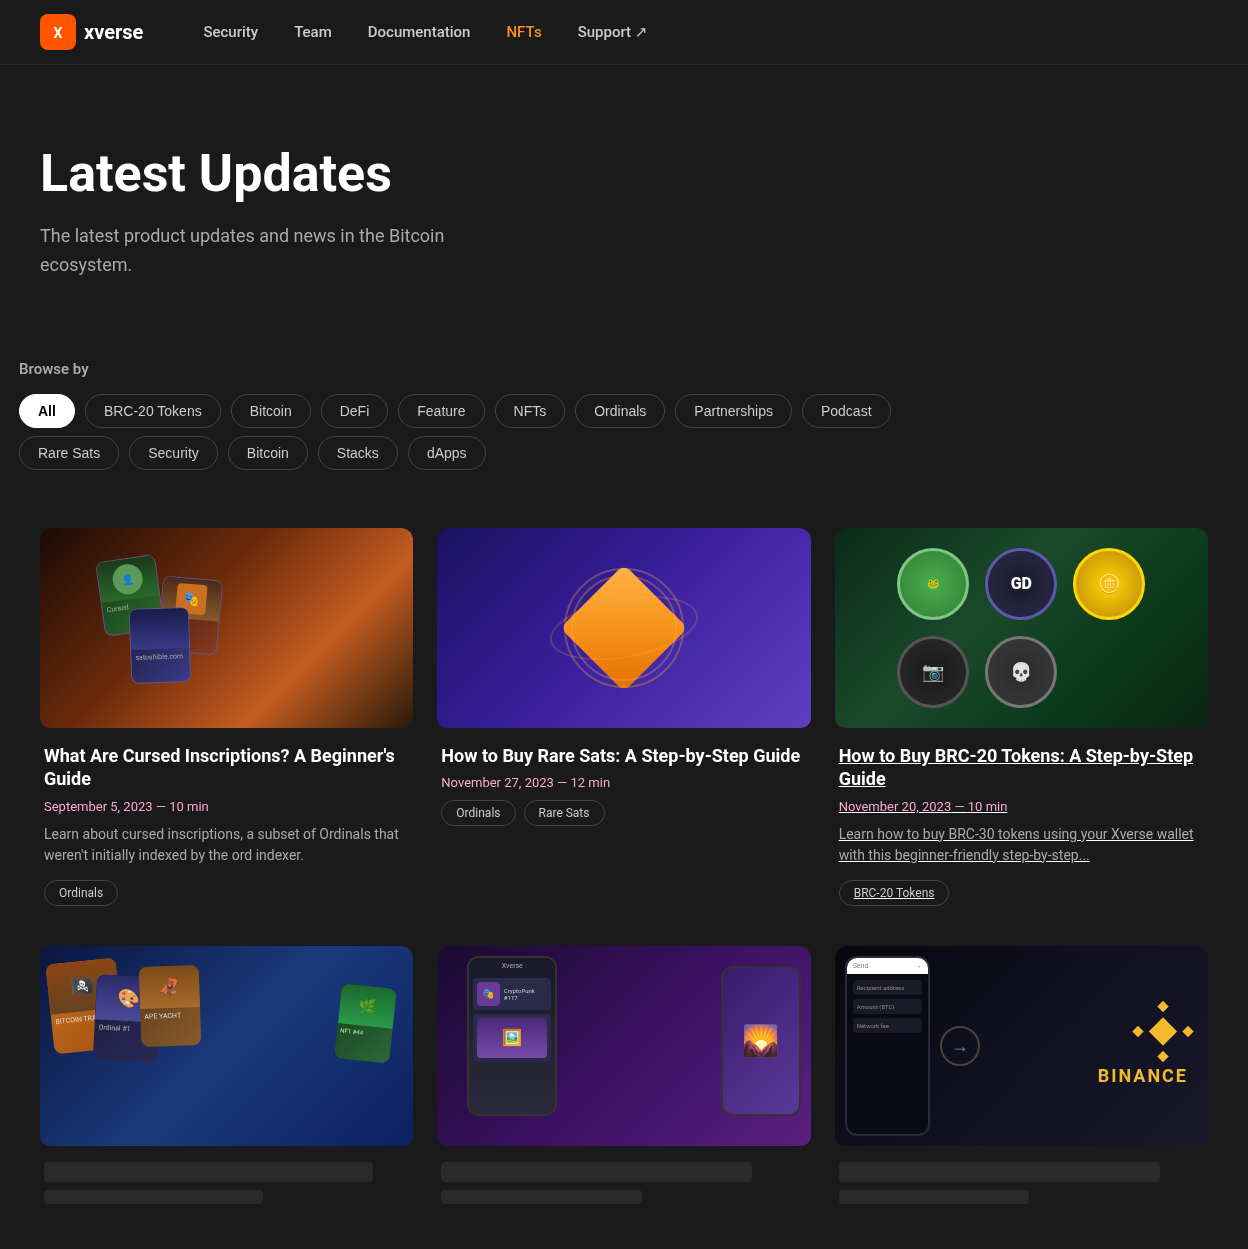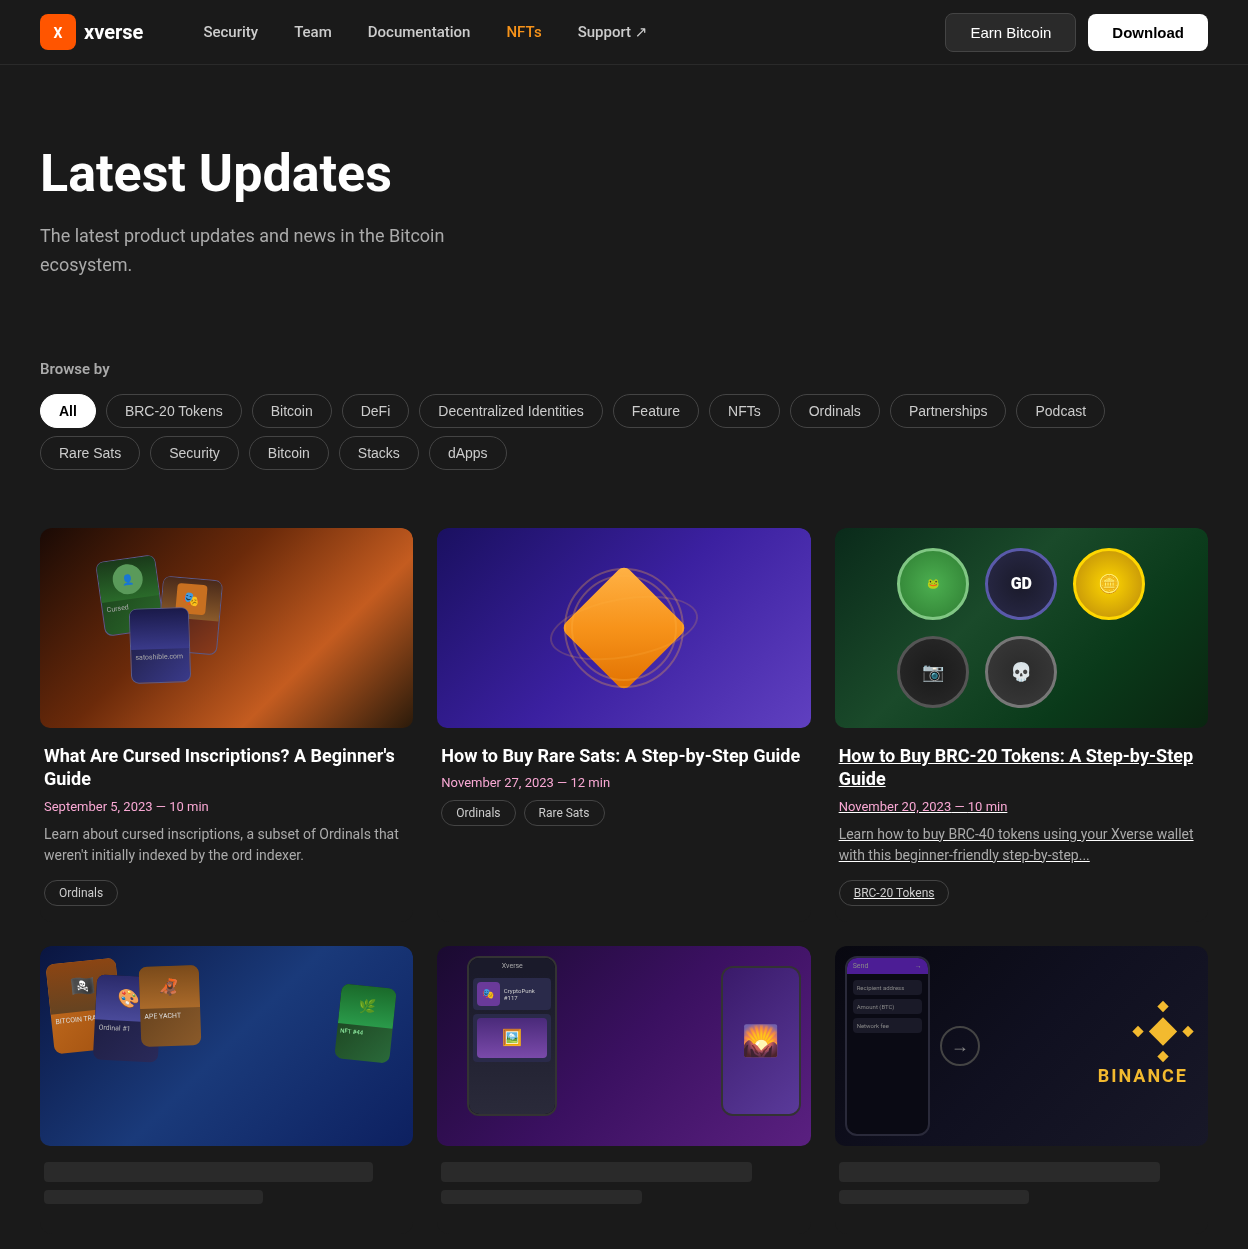--- a/index.html
+++ b/index.html
@@ -85,21 +85,21 @@
     }
     .hero p {
       font-size: 18px;
       color: #aaa;
       line-height: 1.6;
       max-width: 420px;
     }
 
     
     .browse-section {
-      padding: 40px 40px 20px;
+      padding: 40px 19px 20px;
     }
     .browse-title {
       font-size: 15px;
       font-weight: 600;
       color: #aaa;
       margin-bottom: 16px;
       text-transform: none;
     }
     .tags-row {
       display: flex;
@@ -288,39 +288,34 @@
     </svg>
     <span style="color:#fff;font-size:20px;font-weight:700;">xverse</span>
   </div>
   <div class="nav-links">
     <a class="nav-link" href="#">Security</a>
     <a class="nav-link" href="#">Team</a>
     <a class="nav-link" href="#">Documentation</a>
     <a class="nav-link active" href="#">NFTs</a>
     <a class="nav-link" href="#">Support ↗</a>
   </div>
-  <div class="nav-actions">
-    <button class="btn-earn">Earn Bitcoin</button>
-    <button class="btn-download">Download</button>
-  </div>
 </nav>
 
 <div class="hero">
   <h1>Latest Updates</h1>
   <p>The latest product updates and news in the Bitcoin ecosystem.</p>
 </div>
 
 <div class="browse-section">
   <div class="browse-title">Browse by</div>
   <div class="tags-row">
     <button class="tag active">All</button>
     <button class="tag">BRC-20 Tokens</button>
     <button class="tag">Bitcoin</button>
     <button class="tag">DeFi</button>
-    <button class="tag">Decentralized Identities</button>
     <button class="tag">Feature</button>
     <button class="tag">NFTs</button>
     <button class="tag">Ordinals</button>
     <button class="tag">Partnerships</button>
     <button class="tag">Podcast</button>
   </div>
   <div class="tags-row">
     <button class="tag">Rare Sats</button>
     <button class="tag">Security</button>
     <button class="tag">Bitcoin</button>
@@ -396,21 +391,21 @@
           <div class="token-circle token-camera" style="font-size:18px;">📷</div>
           <div class="token-circle token-skull" style="font-size:18px;">💀</div>
         </div>
       </div>
     </div>
     <div style="padding: 0 4px 16px; text-decoration: underline;">
       <div class="article-title">How to Buy BRC-20 Tokens: A Step-by-Step Guide</div>
       <div class="article-meta">
         <span>November 20, 2023</span> — <span>10 min</span>
       </div>
-      <div class="article-excerpt">Learn how to buy BRC-40 tokens using your Xverse wallet with this beginner-friendly step-by-step...</div>
+      <div class="article-excerpt">Learn how to buy BRC-30 tokens using your Xverse wallet with this beginner-friendly step-by-step...</div>
       <div class="article-tags">
         <span class="article-tag">BRC-20 Tokens</span>
       </div>
     </div>
   </div>
 
   <div class="article-card">
     <div class="article-thumb">
       <div style="background:linear-gradient(135deg,#0a1540,#1a3a7a,#0d2060);width:100%;height:100%;display:flex;align-items:center;justify-content:center;position:relative;">
 
@@ -463,21 +458,21 @@
       <div style="height:20px;background:#2a2a2a;border-radius:4px;margin-bottom:8px;width:85%;"></div>
       <div style="height:14px;background:#2a2a2a;border-radius:4px;margin-bottom:14px;width:55%;"></div>
     </div>
   </div>
 
   <div class="article-card">
     <div class="article-thumb">
       <div style="background:linear-gradient(135deg,#080810,#101020,#181828);width:100%;height:100%;display:flex;align-items:center;justify-content:center;position:relative;">
 
         <div style="position:absolute;left:10px;top:10px;width:85px;height:180px;background:#0a0a14;border-radius:12px;border:2px solid #2a2a3a;overflow:hidden;">
-          <div style="background:#4c1d95;padding:4px 6px;font-size:7px;color:#888;display:flex;justify-content:space-between;">
+          <div style="background:#ffffff;padding:4px 6px;font-size:7px;color:#888;display:flex;justify-content:space-between;">
             <span>Send</span>
               <span>→</span>
           </div>
           <div style="padding:6px;display:flex;flex-direction:column;gap:4px;">
             <div style="background:#1a1a28;padding:4px;border-radius:4px;font-size:6px;color:#888;">Recipient address</div>
             <div style="background:#1a1a28;padding:4px;border-radius:4px;font-size:6px;color:#888;">Amount (BTC)</div>
             <div style="background:#1a1a28;padding:4px;border-radius:4px;font-size:6px;color:#888;">Network fee</div>
           </div>
         </div>
 

